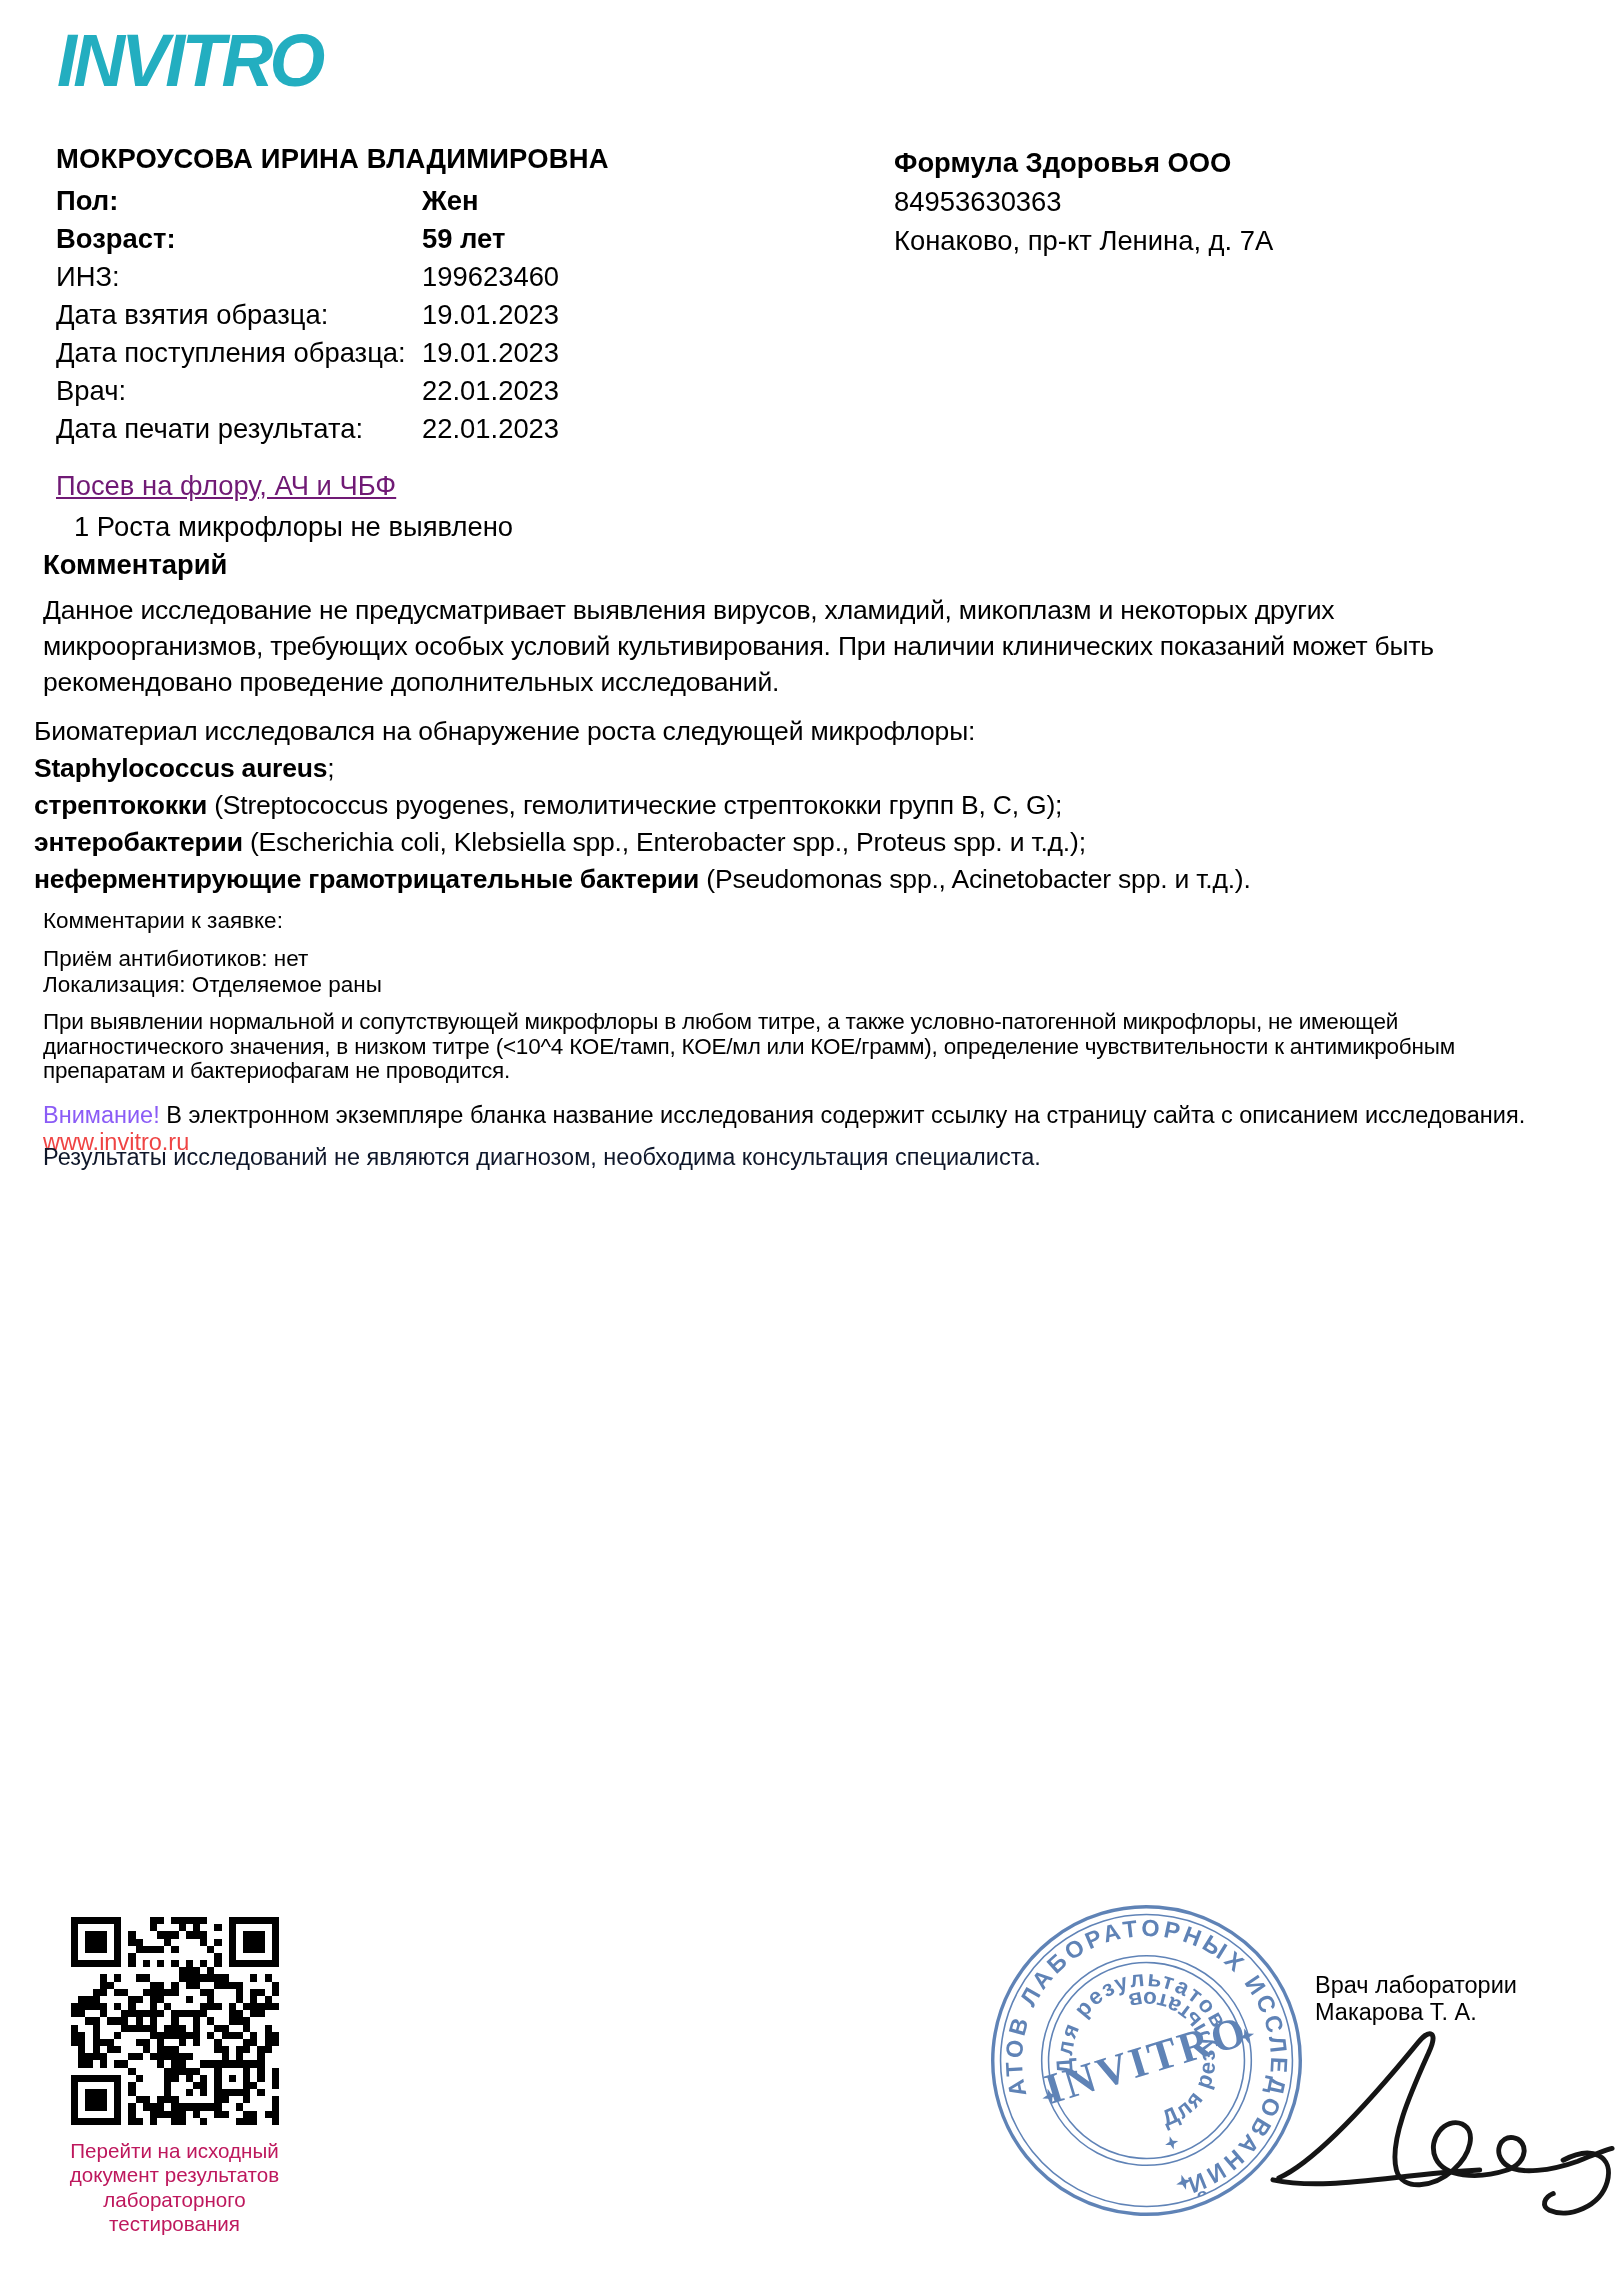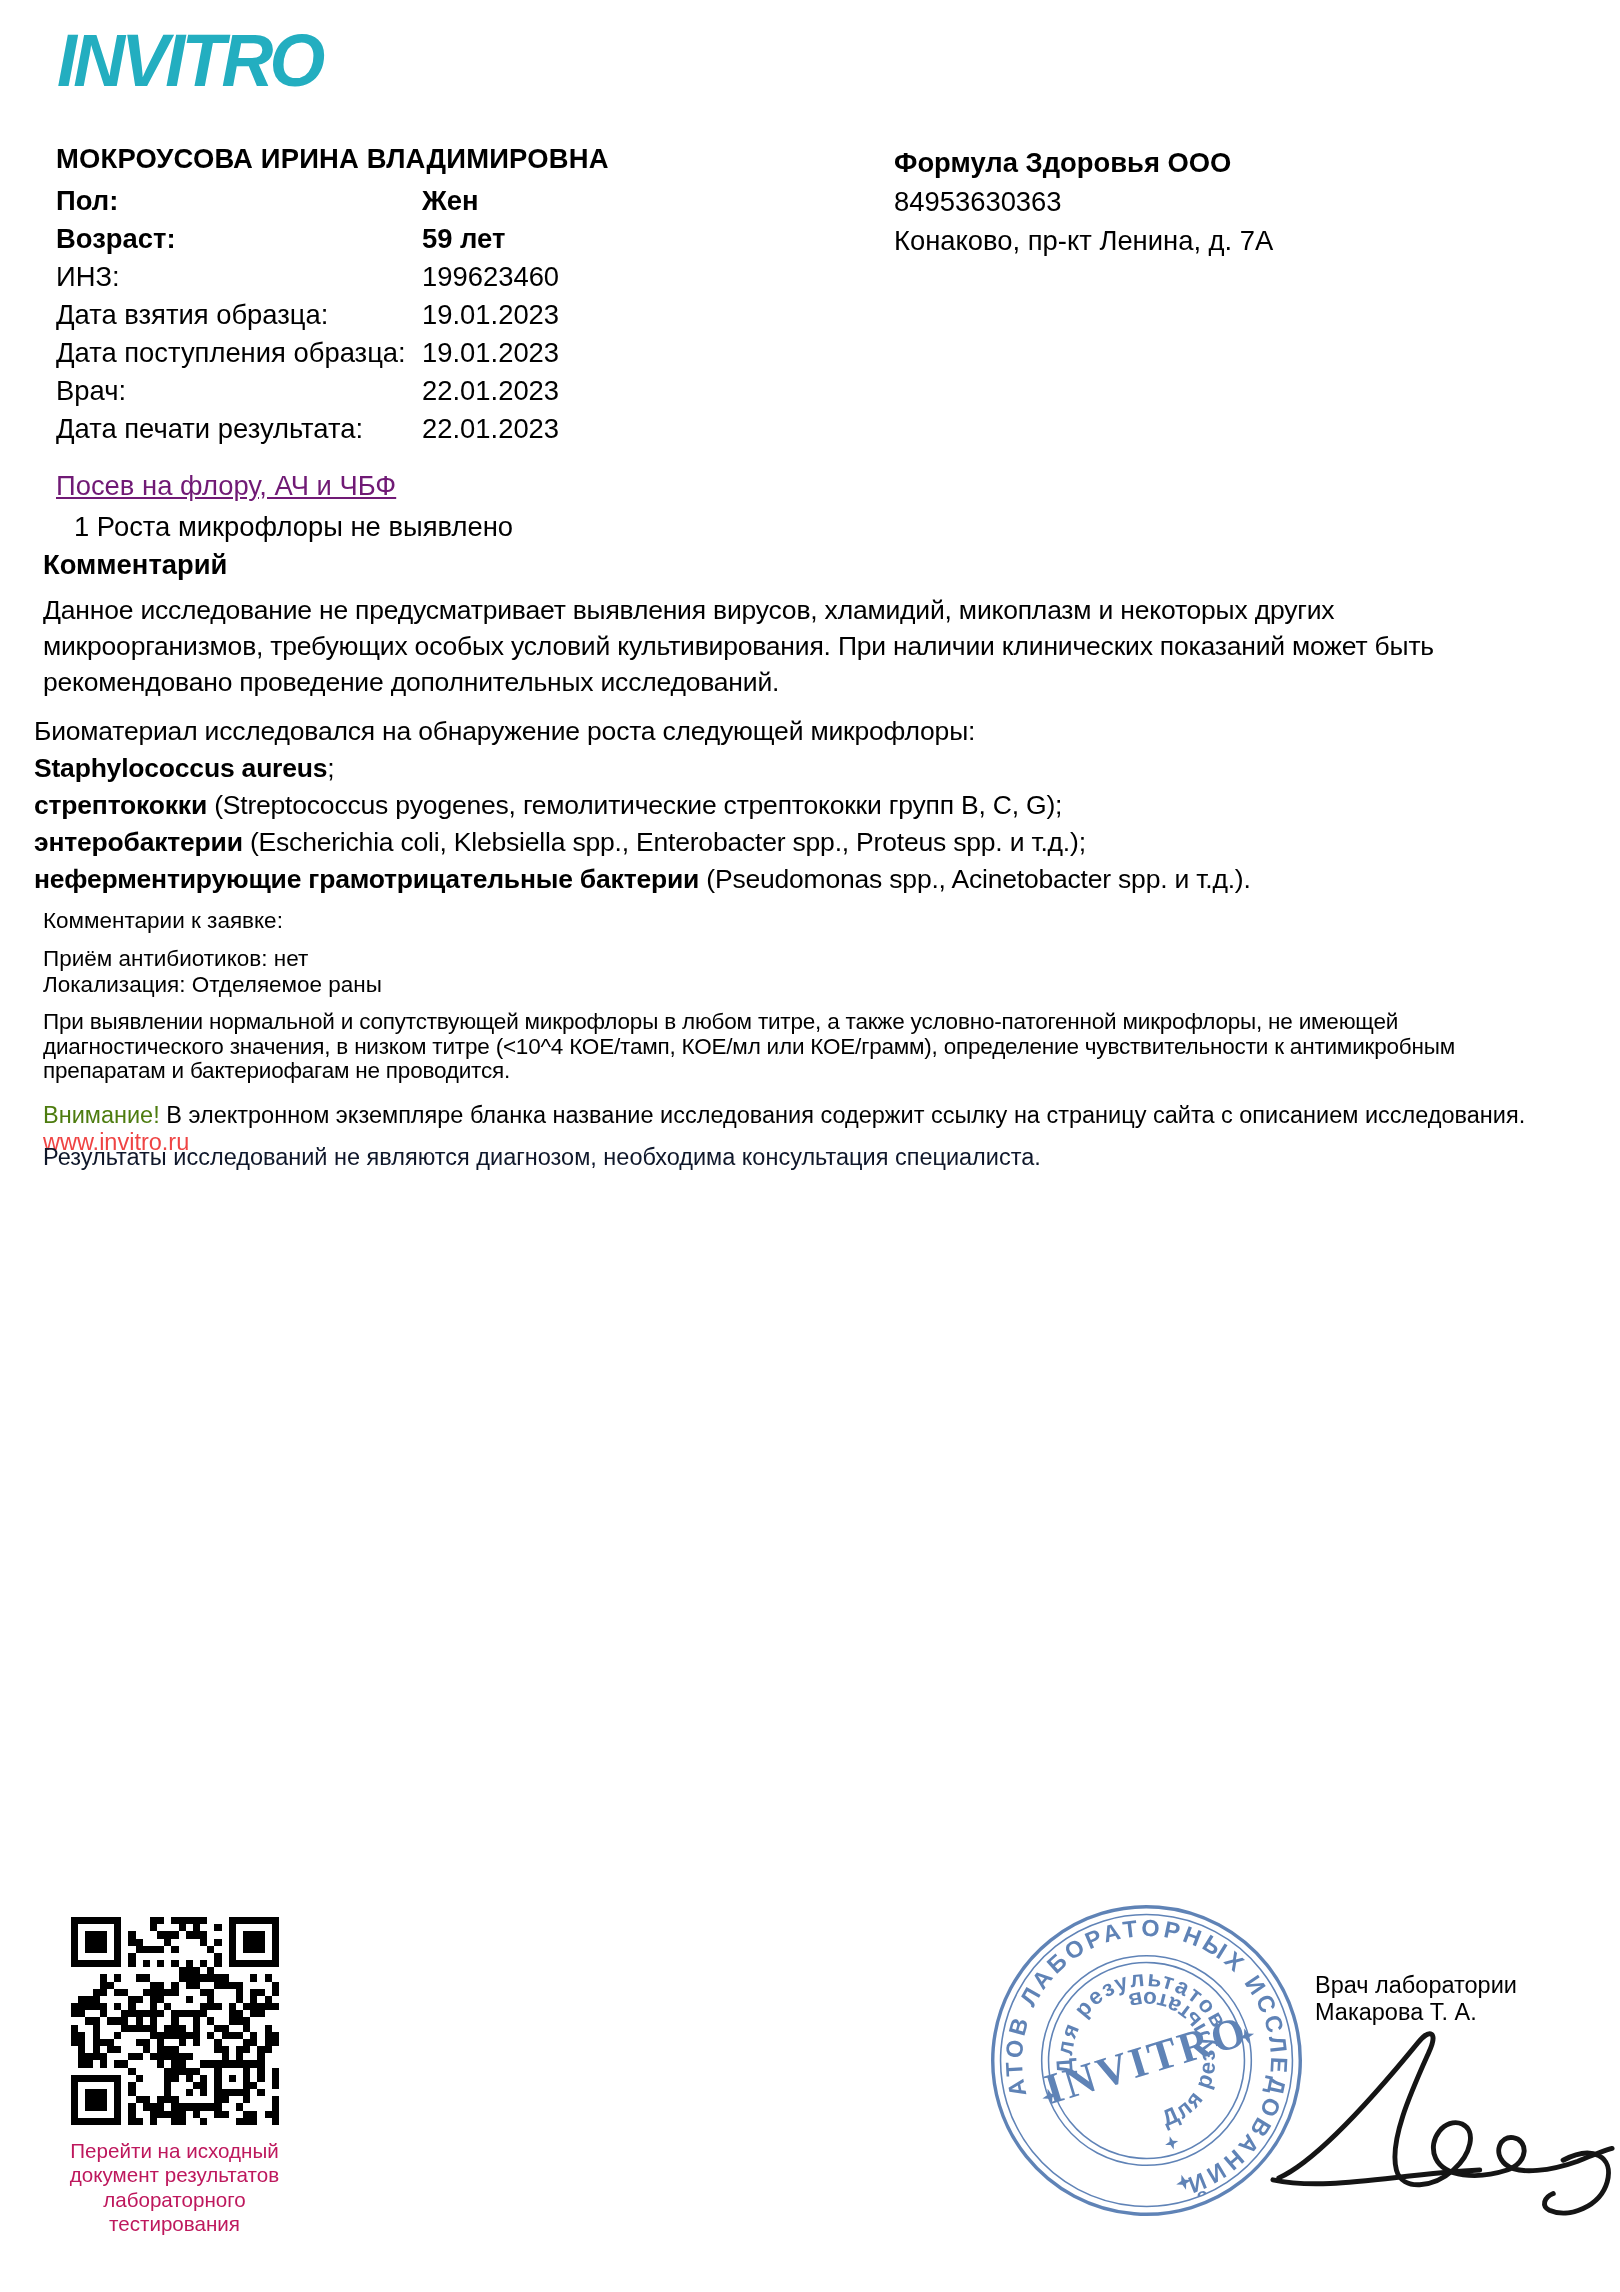--- a/index.html
+++ b/index.html
@@ -42,21 +42,21 @@
   }
   .biomaterial{position:absolute;left:34px;top:713px;width:1470px;font-size:26.5px;line-height:37px;letter-spacing:-0.2px;}
   .flora-line b{font-weight:bold;}
   .request-comments{position:absolute;left:43px;top:908px;font-size:22.5px;line-height:25.5px;}
   .request-comments .rc-title{margin-bottom:12.7px;}
   .note-paragraph{
     position:absolute;left:43px;top:1010px;width:1514px;
     font-size:22.5px;line-height:24.5px;letter-spacing:-0.2px;
   }
   .attention-line{position:absolute;left:43px;top:1102px;width:1529px;font-size:23.5px;}
-  .attention-label{color:#4d7c0f;}
+  .attention-label{color:#8b5cf6;}
   .attention-link{color:#ef4444;cursor:pointer;}
   .disclaimer{position:absolute;left:43px;top:1144px;width:1529px;font-size:23.5px;color:#0f172a;}
   
   .qr-block{position:absolute;left:47px;top:1917px;width:255px;text-align:center;}
   .qr-block svg{display:block;margin:0 auto;}
   .qr-caption{margin-top:13.7px;font-size:20.6px;line-height:24.5px;color:#be185d;}
   .stamp{position:absolute;left:980px;top:1894px;opacity:.88;}
   .doctor-block{position:absolute;left:1315px;top:1972px;font-size:23.5px;line-height:26.5px;}
   .signature{position:absolute;left:1269px;top:2021px;}
 </style>

